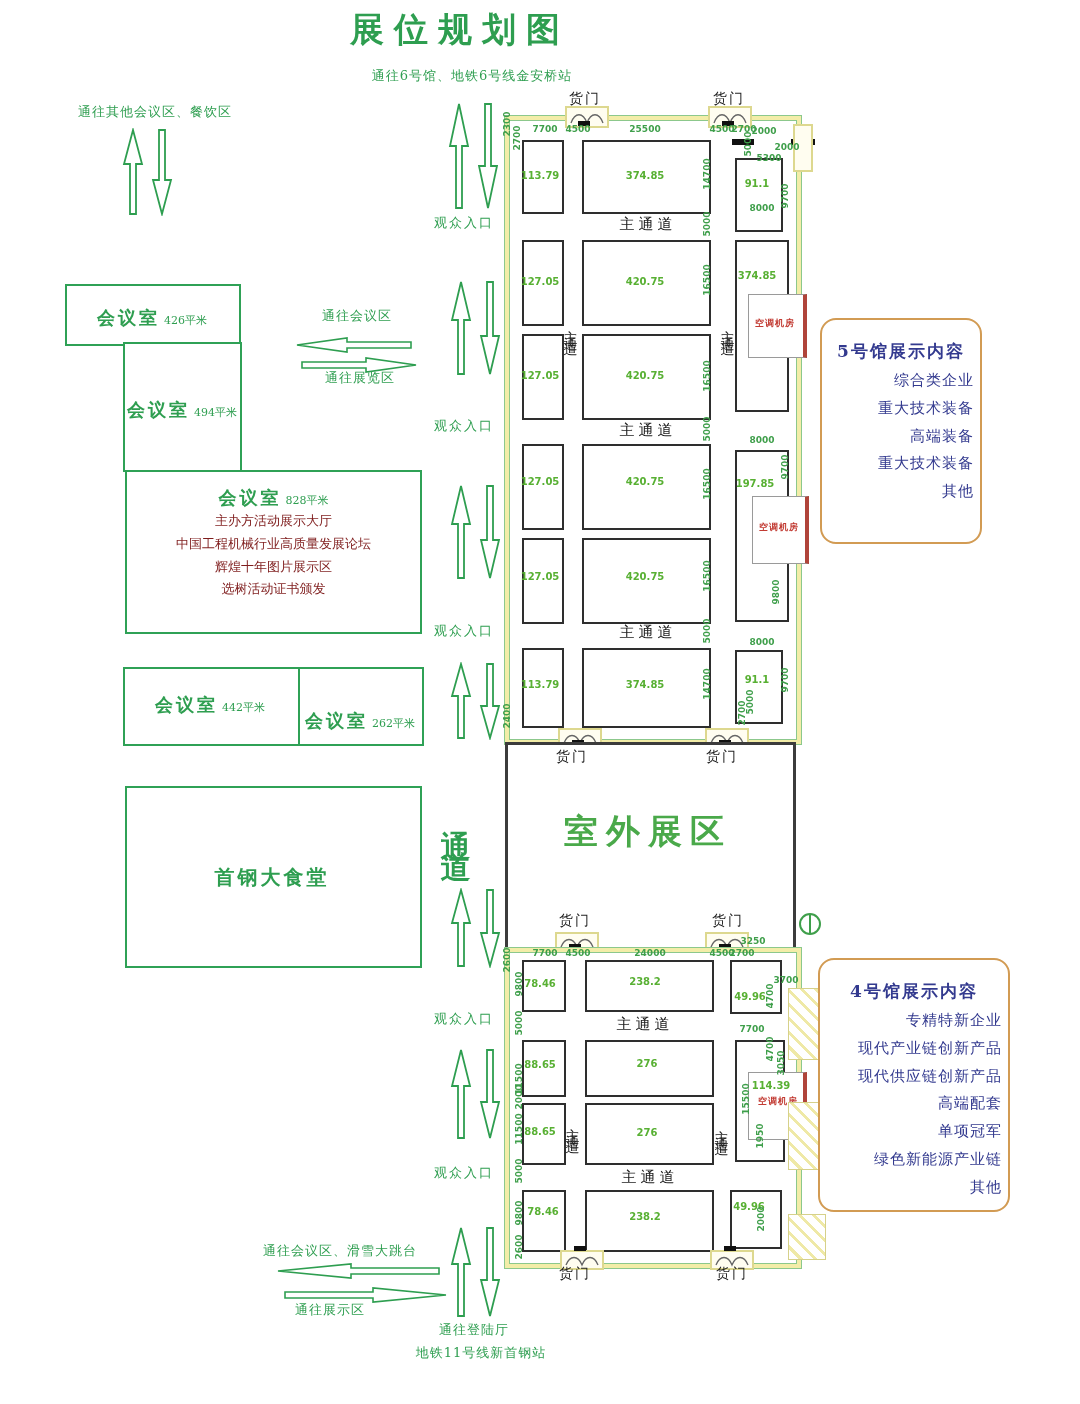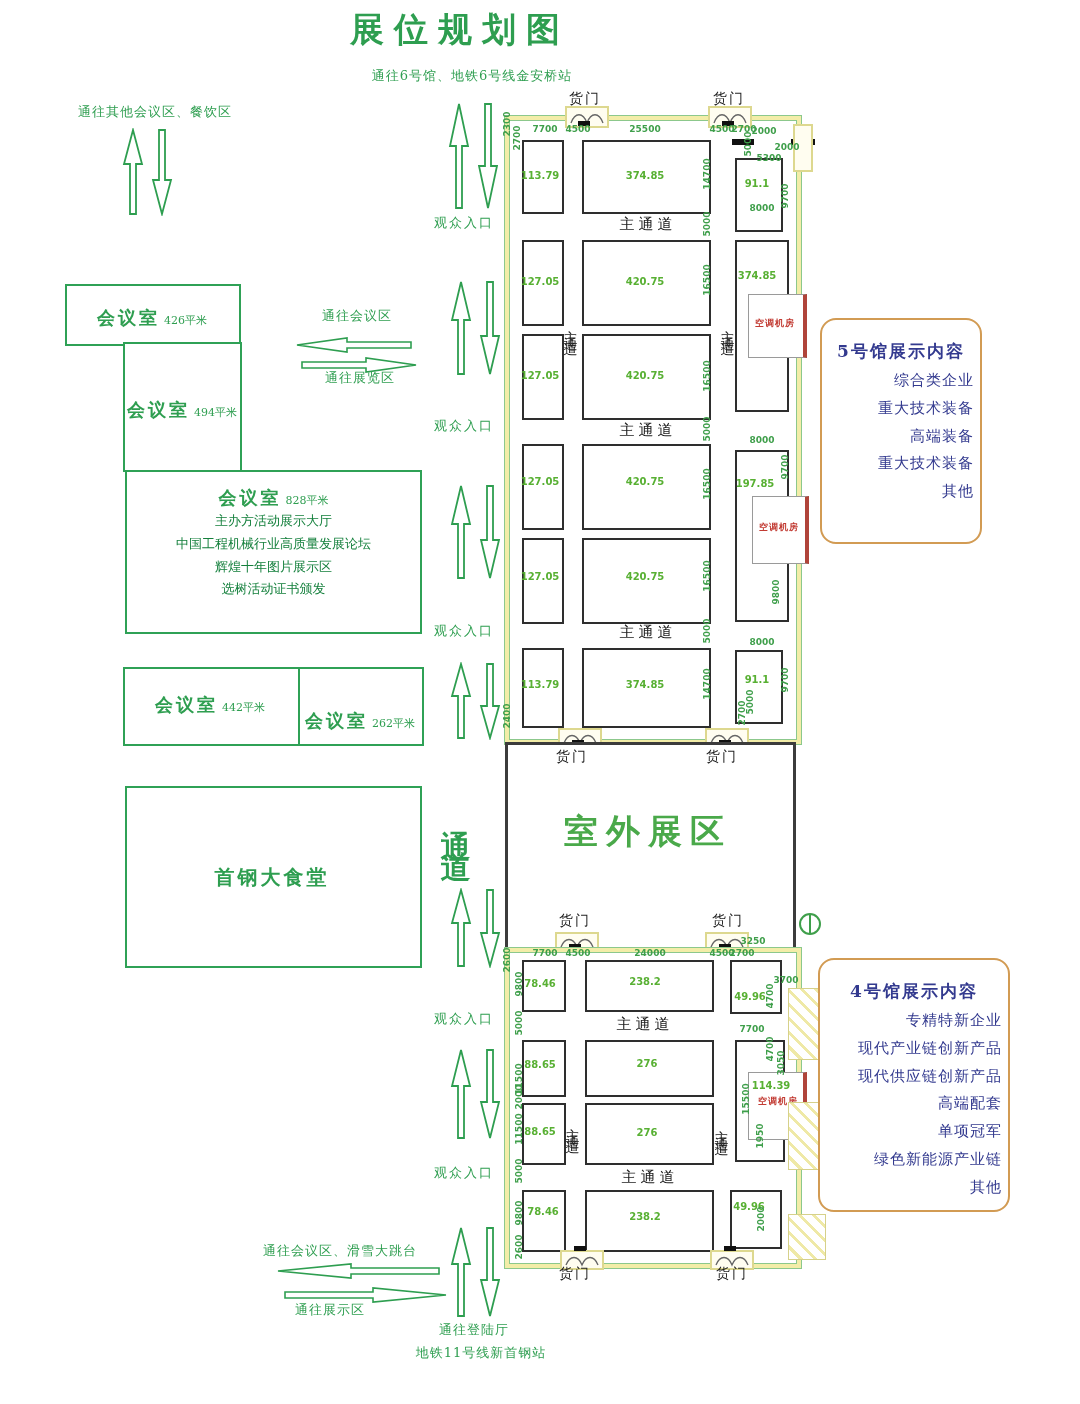--- a/index.html
+++ b/index.html
@@ -35,21 +35,21 @@
   .hatch{position:absolute;border:1px solid #d6d18a;
          background:repeating-linear-gradient(45deg,#ffffff 0 7px,#efe9a6 7px 10px);}
   .ybox{position:absolute;border:2px solid #ddd88f;background:#fffdf0;}
   .pair{position:absolute;display:flex;gap:7px;}
   .title{font-family:"DejaVu Serif",serif;font-size:34px;font-weight:bold;color:#2e9e50;letter-spacing:10px;}
   .sub{font-size:13px;color:#2e9e50;letter-spacing:1px;font-family:"DejaVu Serif",serif;}
   .channel{position:absolute;writing-mode:vertical-rl;text-orientation:upright;color:#2e9e50;
            font-family:"DejaVu Serif",serif;font-size:30px;font-weight:bold;letter-spacing:22px;
            transform:translate(-50%,-50%);}
   .big-green{font-family:"DejaVu Serif",serif;font-size:34px;font-weight:bold;color:#4aa94a;letter-spacing:8px;}
-  .r828line{font-size:13px;color:#15803d;font-family:"DejaVu Serif",serif;line-height:1.75;}
+  .r828line{font-size:13px;color:#7f1d1d;font-family:"DejaVu Serif",serif;line-height:1.75;}
 </style>
 </head>
 <body>
 
 <div id="plan">
 
   <div class="lbl title" style="left:460px;top:30px;">展位规划图</div>
   <div class="lbl sub" style="left:472px;top:76px;">通往6号馆、地铁6号线金安桥站</div>
 
   <div class="lbl gnote cn" style="left:155px;top:112px;">通往其他会议区、餐饮区</div>

